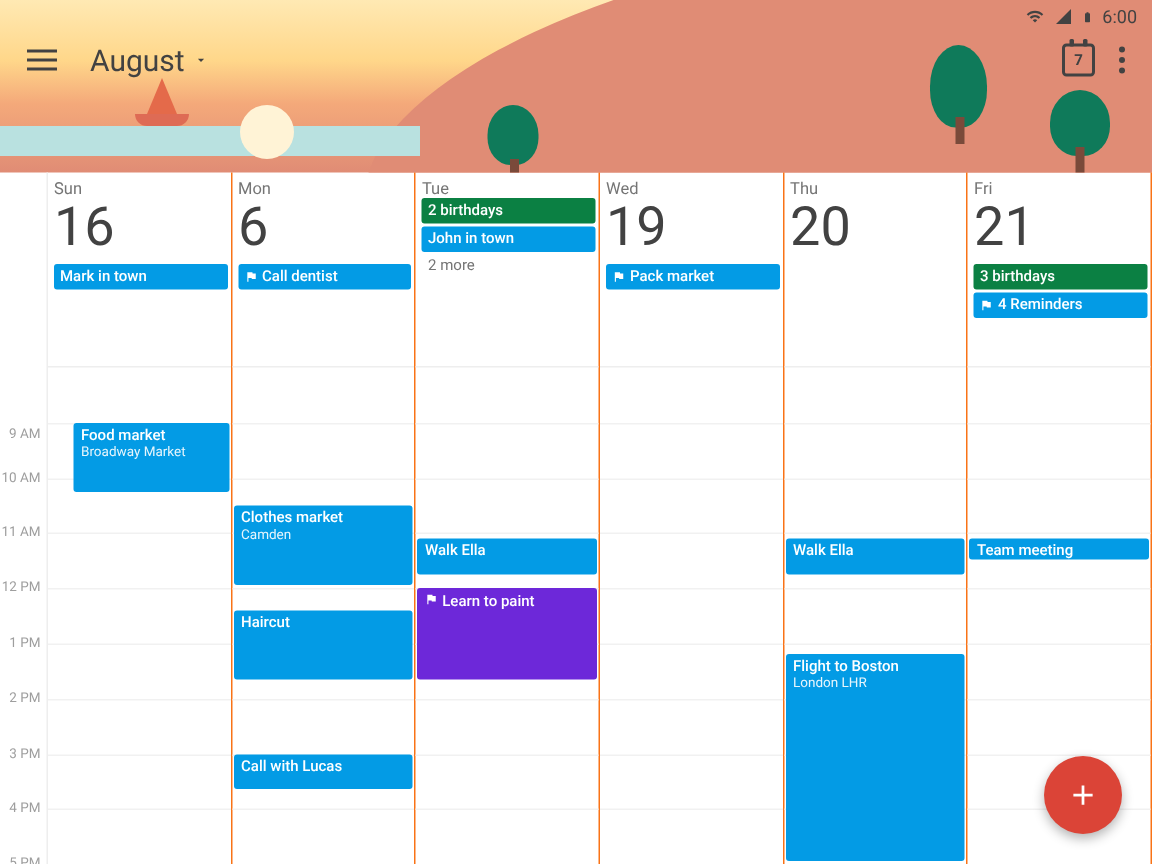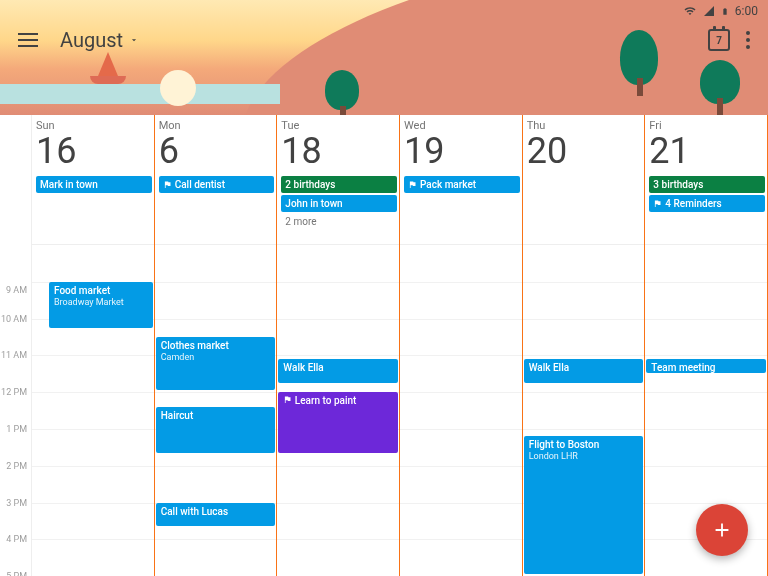--- a/index.html
+++ b/index.html
@@ -165,21 +165,20 @@
             <div class="t">Haircut</div>
           </div>
           <div class="evt blue" style="top: 257.6px; height: 23.76px;">
             <div class="t">Call with Lucas</div>
           </div>
         </div>
       </div>
       <div class="day">
         <div class="dayhead">
           <div class="dow">Tue</div>
-          <div class="dnum">18</div>
           <div class="chip green">
             <span>2 birthdays</span>
           </div>
           <div class="chip blue">
             <span>John in town</span>
           </div>
           <div class="more">2 more</div>
         </div>
         <div class="hours">
           <div class="hline" style="top: 36.8px;"></div>

